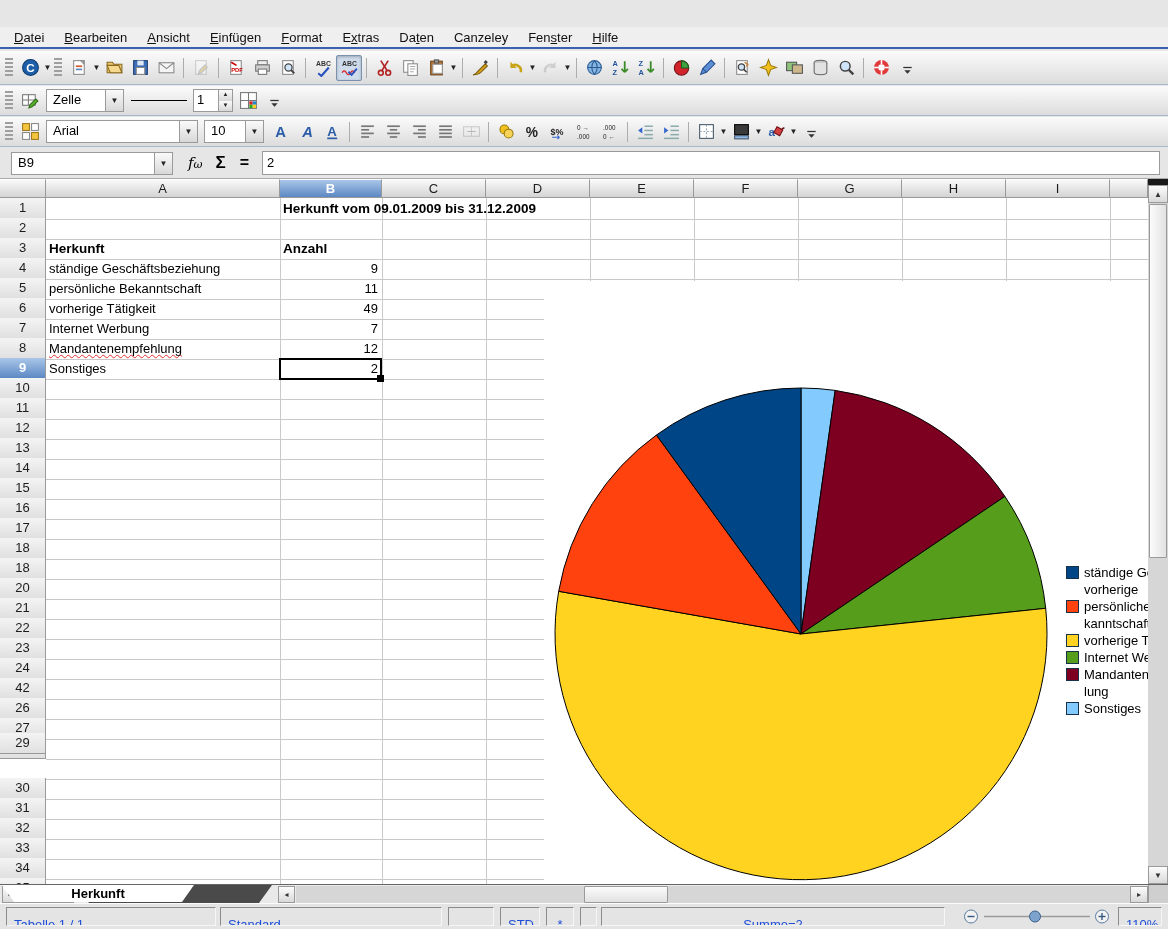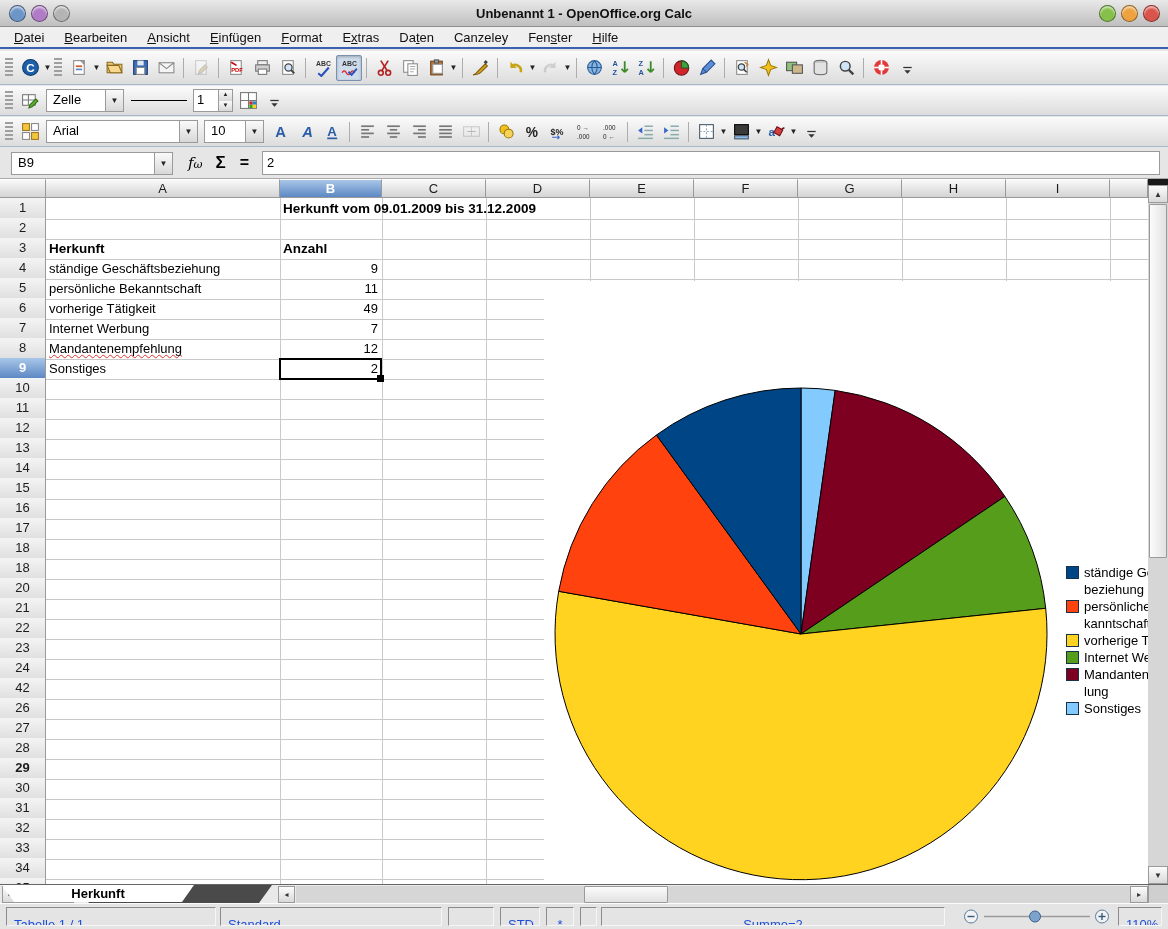--- a/index.html
+++ b/index.html
@@ -105,33 +105,20 @@
     border:1px solid; border-color:#8c8c8c #f6f6f6 #f6f6f6 #8c8c8c; padding:8px 7px; color:#1d4ed8;
     white-space:nowrap; overflow:hidden; }
   .zoomwidget { position:absolute; top:3px; left:962px; width:152px; height:19px; }
   svg text { font-family:"Liberation Sans", sans-serif; }
 </style>
 </head>
 <body>
 
 <div class="window">
 
-  <div class="titlebar">
-    <div class="tgroup">
-      <div class="wbtn wb-blue"></div>
-      <div class="wbtn wb-purple"></div>
-      <div class="wbtn wb-gray"></div>
-    </div>
-    <div class="title">Unbenannt 1 - OpenOffice.org Calc</div>
-    <div class="tgroup">
-      <div class="wbtn wb-green"></div>
-      <div class="wbtn wb-orange"></div>
-      <div class="wbtn wb-red"></div>
-    </div>
-  </div>
 
   <div class="menubar" id="menubar">
       <span class="menu-item"><u>D</u>atei</span>
       <span class="menu-item"><u>B</u>earbeiten</span>
       <span class="menu-item"><u>A</u>nsicht</span>
       <span class="menu-item"><u>E</u>infügen</span>
       <span class="menu-item"><u>F</u>ormat</span>
       <span class="menu-item">E<u>x</u>tras</span>
       <span class="menu-item">Da<u>t</u>en</span>
       <span class="menu-item">Canzeley</span>
@@ -580,21 +567,21 @@
           <path d="M257 353 L460.9 215.4 A246 246 0 0 1 501.7 327.3 Z" fill="#579d1c" stroke="#000" stroke-width="1"></path>
           <path d="M257 353 L501.7 327.3 A246 246 0 1 1 14.7 310.3 Z" fill="#ffd320" stroke="#000" stroke-width="1"></path>
           <path d="M257 353 L14.7 310.3 A246 246 0 0 1 112.4 154.0 Z" fill="#ff420e" stroke="#000" stroke-width="1"></path>
           <path d="M257 353 L112.4 154.0 A246 246 0 0 1 257.0 107.0 Z" fill="#004586" stroke="#000" stroke-width="1"></path>
         </svg>
       <div class="legend" id="legend">
           <div class="legend-item">
             <div class="legend-swatch" style="background: rgb(0, 69, 134);"></div>
             <div class="legend-text">
               <div>ständige Ge</div>
-              <div>beziehung</div>
+              <div>vorherige</div>
             </div>
           </div>
           <div class="legend-item">
             <div class="legend-swatch" style="background: rgb(255, 66, 14);"></div>
             <div class="legend-text">
               <div>persönliche</div>
               <div>kanntschaft</div>
             </div>
           </div>
           <div class="legend-item">
@@ -661,21 +648,21 @@
       <div class="rowh" style="top: 379px; height: 21px;">18</div>
       <div class="rowh" style="top: 399px; height: 21px;">20</div>
       <div class="rowh" style="top: 419px; height: 21px;">21</div>
       <div class="rowh" style="top: 439px; height: 21px;">22</div>
       <div class="rowh" style="top: 459px; height: 21px;">23</div>
       <div class="rowh" style="top: 479px; height: 21px;">24</div>
       <div class="rowh" style="top: 499px; height: 21px;">42</div>
       <div class="rowh" style="top: 519px; height: 21px;">26</div>
       <div class="rowh" style="top: 539px; height: 21px;">27</div>
       <div class="rowh" style="top: 559px; height: 21px;">28</div>
-      <div class="rowh" style="top: 579px; height: 21px; font-weight: bold;">29</div>
+      <div class="rowh" style="top: 554px; height: 21px;">29</div>
       <div class="rowh" style="top: 599px; height: 21px;">30</div>
       <div class="rowh" style="top: 619px; height: 21px;">31</div>
       <div class="rowh" style="top: 639px; height: 21px;">32</div>
       <div class="rowh" style="top: 659px; height: 21px;">33</div>
       <div class="rowh" style="top: 679px; height: 21px;">34</div>
       <div class="rowh" style="top: 699px; height: 21px;">35</div>
       <div class="vline" style="left: 280px; top: 19px; height: 686px;"></div>
       <div class="vline" style="left: 382px; top: 19px; height: 686px;"></div>
       <div class="vline" style="left: 486px; top: 19px; height: 686px;"></div>
       <div class="vline" style="left: 590px; top: 19px; height: 686px;"></div>

